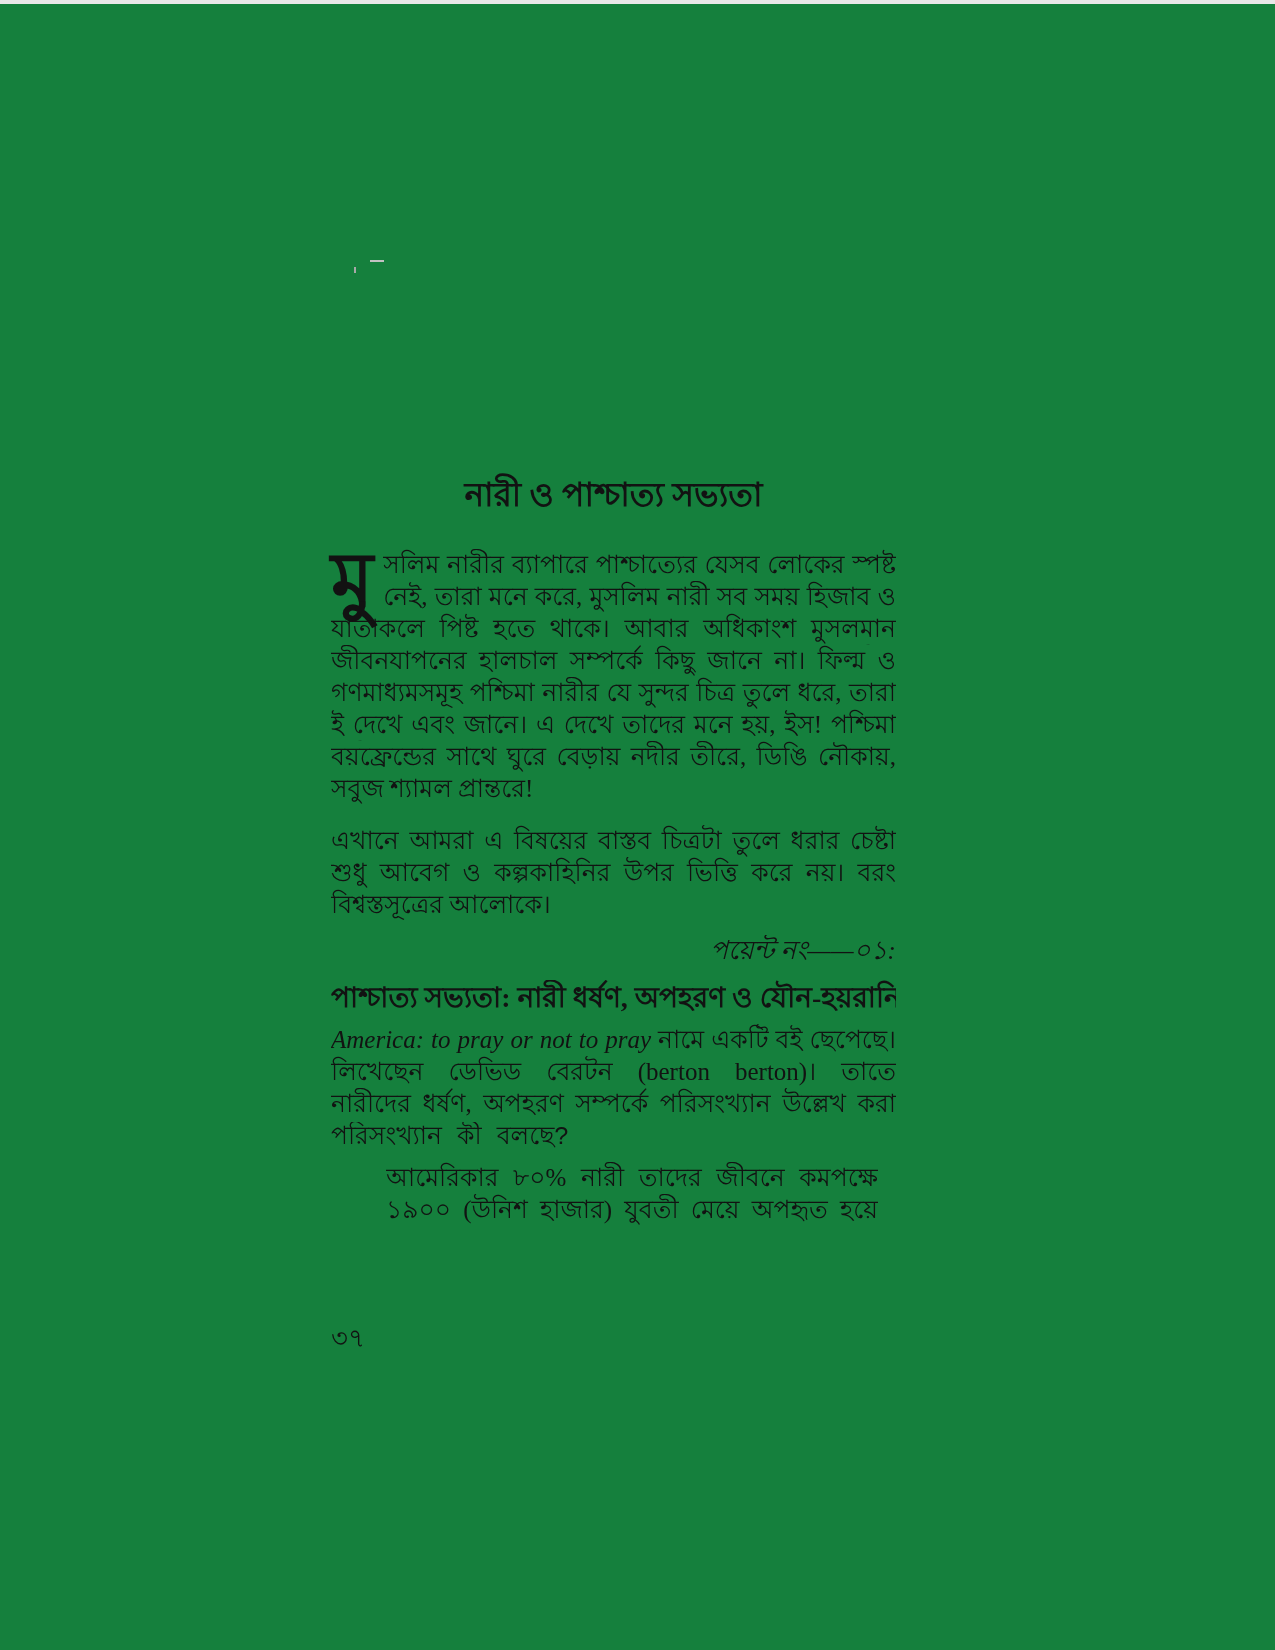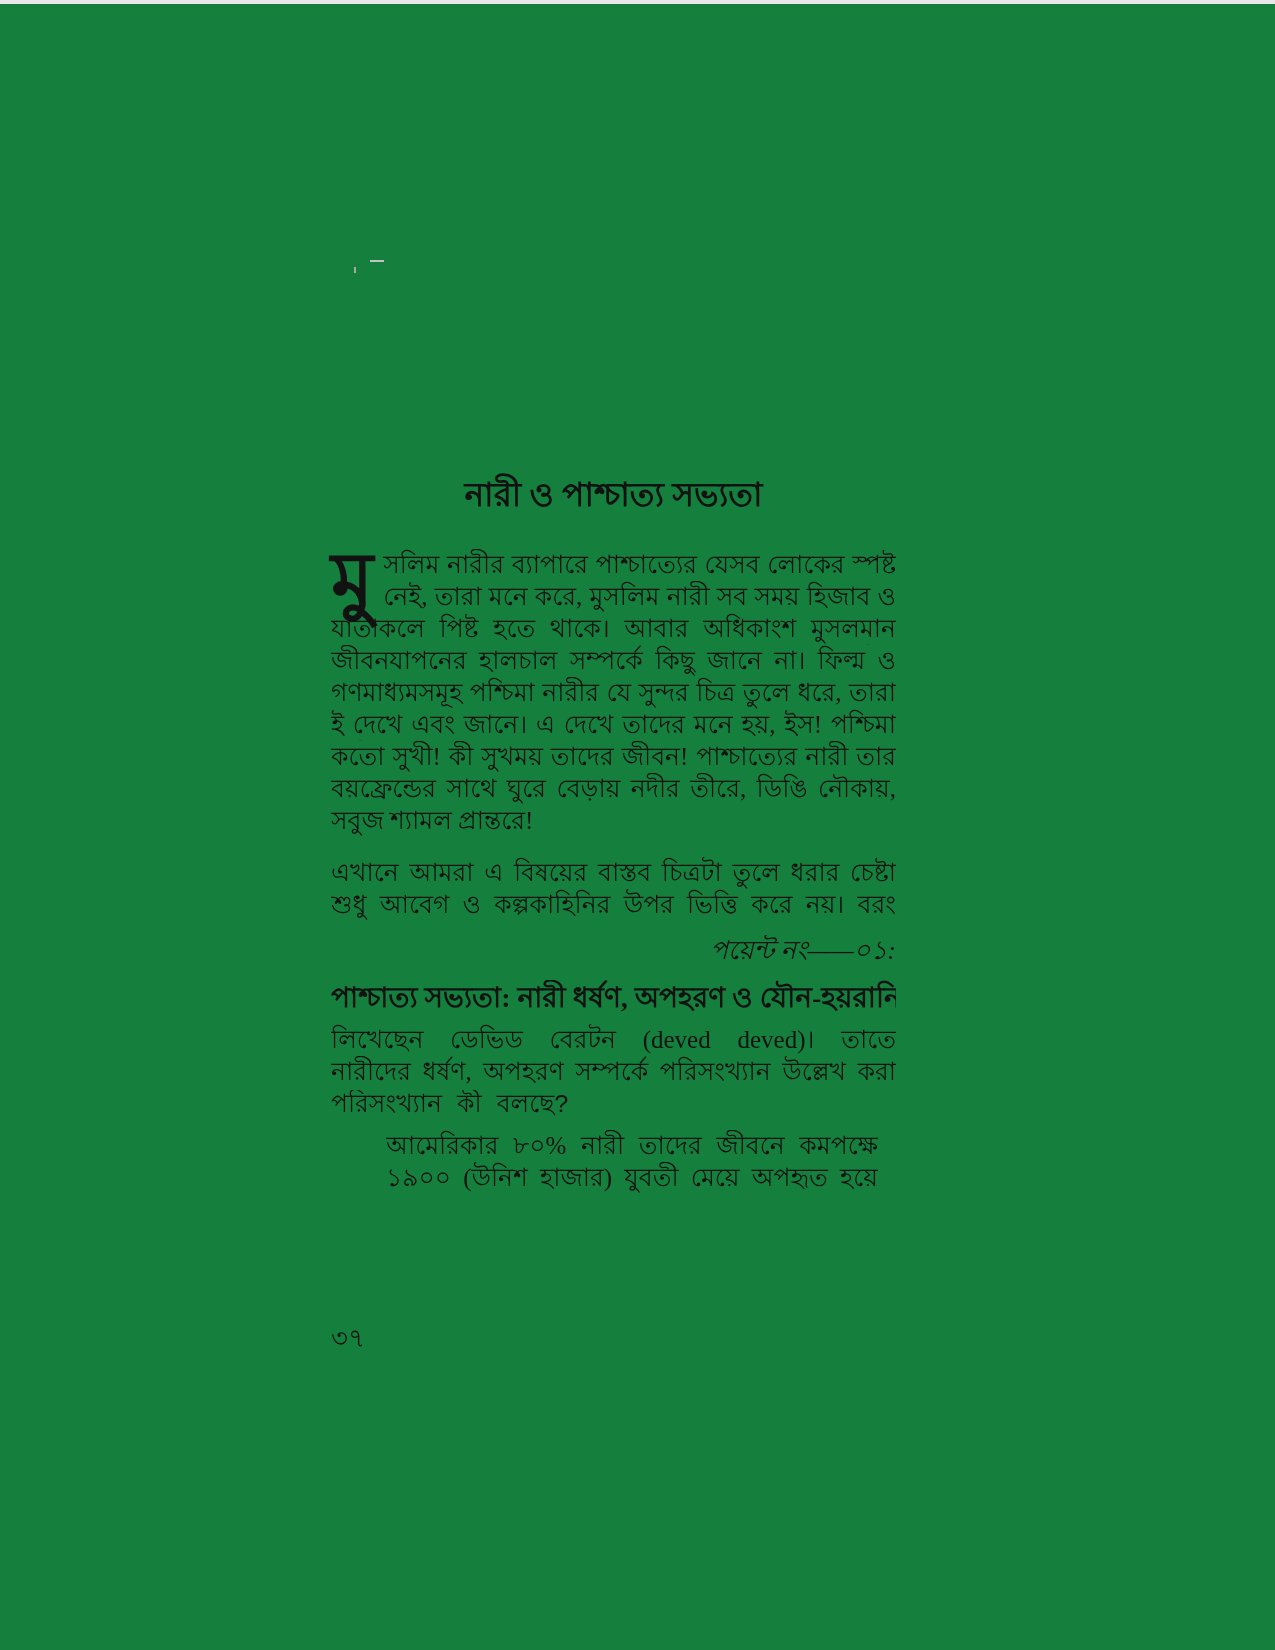--- a/index.html
+++ b/index.html
@@ -150,37 +150,40 @@
   <div class="column">
 
     <div class="para">
       <span class="dropcap">মু</span>
       <div class="ln">সলিম নারীর ব্যাপারে পাশ্চাত্যের যেসব লোকের স্পষ্ট ধারণা</div>
       <div class="ln">নেই, তারা মনে করে, মুসলিম নারী সব সময় হিজাব ও পর্দার</div>
       <div class="ln">যাতাকলে পিষ্ট হতে থাকে। আবার অধিকাংশ মুসলমান পশ্চিমা নারীর</div>
       <div class="ln">জীবনযাপনের হালচাল সম্পর্কে কিছু জানে না। ফিল্ম ও চলচ্চিত্র এবং</div>
       <div class="ln">গণমাধ্যমসমূহ পশ্চিমা নারীর যে সুন্দর চিত্র তুলে ধরে, তারা শুধু তা-</div>
       <div class="ln">ই দেখে এবং জানে। এ দেখে তাদের মনে হয়, ইস! পশ্চিমা নারীরা</div>
-      <div class="ln">কতো সুখী! কী সুখময় তাদের জীবন! পাশ্চাত্যের নারী তার</div>
       <div class="ln">বয়ফ্রেন্ডের সাথে ঘুরে বেড়ায় নদীর তীরে, ডিঙি নৌকায়, বাগানে ও</div>
       <div class="ln last">সবুজ শ্যামল প্রান্তরে!</div>
     </div>
 
     <div class="para para-2">
       <div class="ln">এখানে আমরা এ বিষয়ের বাস্তব চিত্রটা তুলে ধরার চেষ্টা করব। তা</div>
       <div class="ln">শুধু আবেগ ও কল্পকাহিনির উপর ভিত্তি করে নয়। বরং নির্ভরযোগ্য ও</div>
+      <div class="ln last">বিশ্বস্তসূত্রের আলোকে।</div>
     </div>
 
     <div class="point-heading">পয়েন্ট নং——০১:</div>
 
     <div class="section-heading">পাশ্চাত্য সভ্যতা: নারী ধর্ষণ, অপহরণ ও যৌন-হয়রানি</div>
 
     <div class="para para-america">
       <div class="ln">
-        <span>লিখেছেন ডেভিড বেরটন </span><span class="latin-regular">(deved deved)</span><span>। তাতে আমেরিকান</span>
+        <span class="latin-italic">America: to pray or not to pray</span><span> নামে একটি বই ছেপেছে।</span>
+      </div>
+      <div class="ln">
+        <span>লিখেছেন ডেভিড বেরটন </span><span class="latin-regular">(berton berton)</span><span>। তাতে আমেরিকান</span>
       </div>
       <div class="ln last">নারীদের ধর্ষণ, অপহরণ সম্পর্কে পরিসংখ্যান উল্লেখ করা হয়েছে।</div>
     </div>
 
     <div class="stats-question">পরিসংখ্যান কী বলছে?</div>
 
     <div class="quote-block">
       <div class="ln">আমেরিকার ৮০% নারী তাদের জীবনে কমপক্ষে একবার</div>
       <div class="ln last">১৯০০ (উনিশ হাজার) যুবতী মেয়ে অপহৃত হয়ে থাকে!</div>
     </div>

